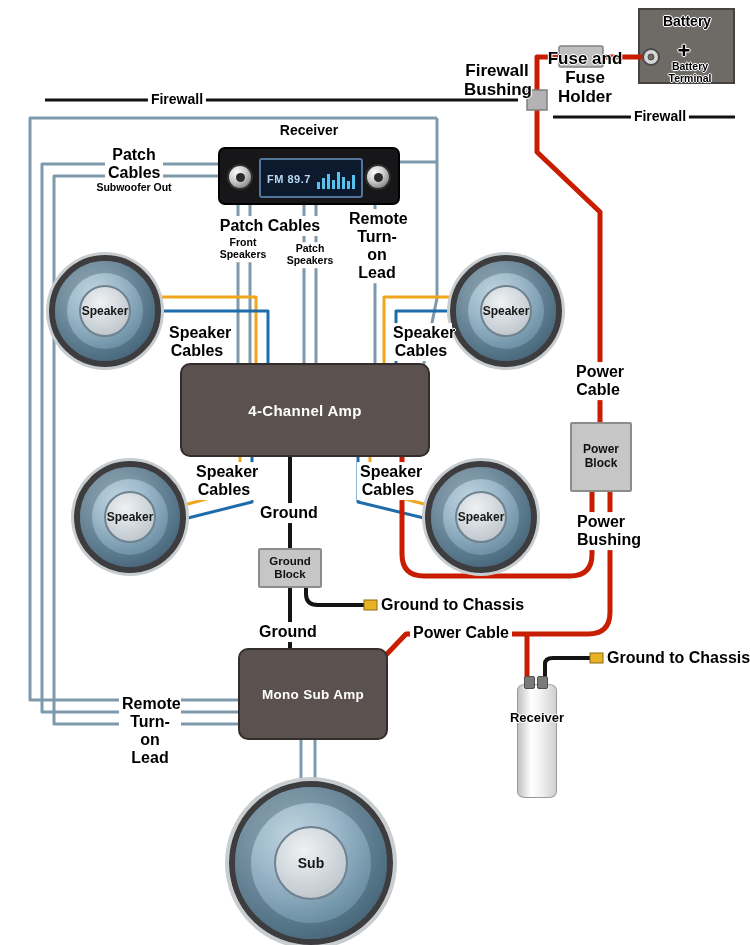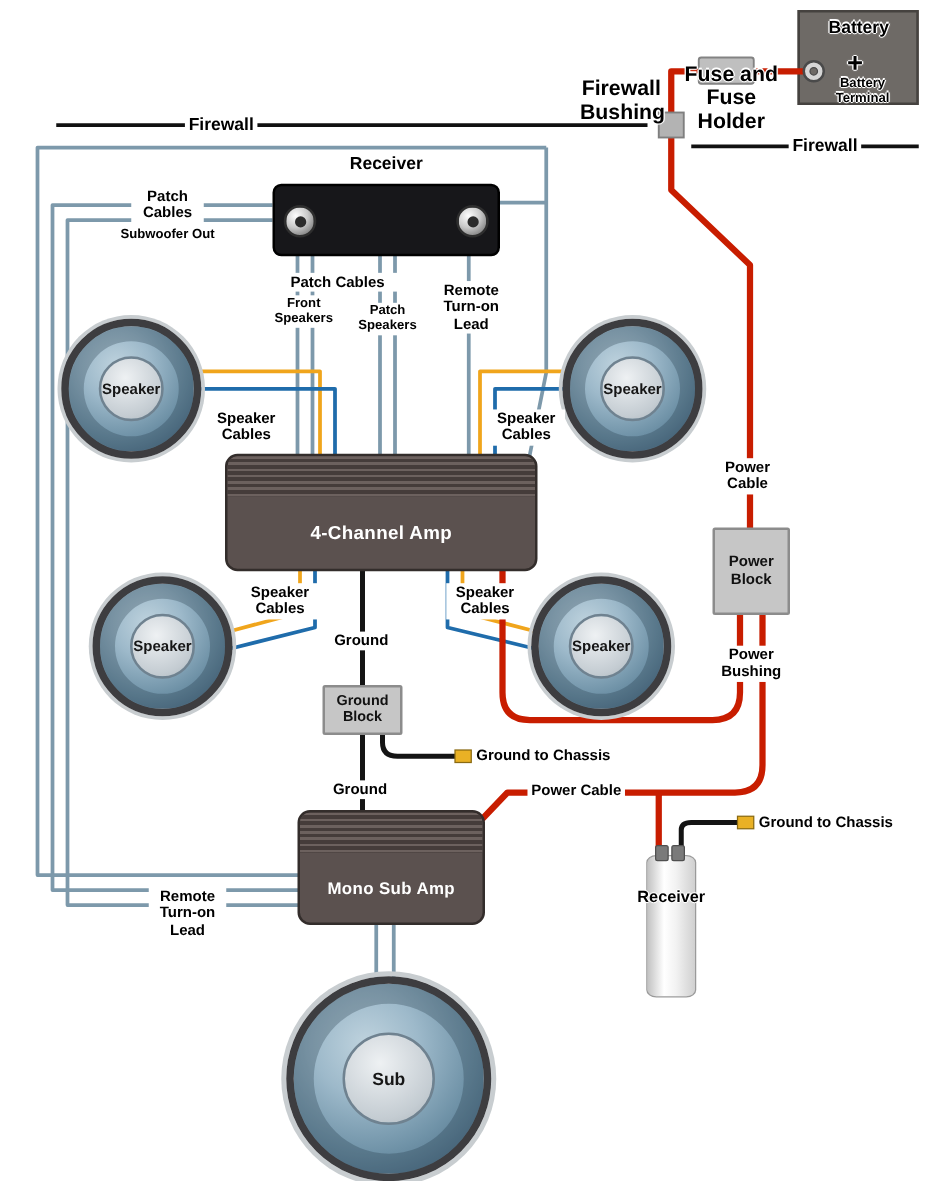--- a/index.html
+++ b/index.html
@@ -3,21 +3,21 @@
 <meta charset="utf-8">
 <style>
   * { margin:0; padding:0; box-sizing:border-box; }
   html,body { background:#fff; font-family:"Liberation Sans", sans-serif; }
   #stage { position:relative; width:750px; height:945px; background:#fff; overflow:hidden; }
 
   
   .under { position:absolute; z-index:0; }
   #wires { position:absolute; left:0; top:0; z-index:1; pointer-events:none; }
   .comp  { position:absolute; z-index:2; }
-  .lbl   { position:absolute; z-index:3; font-weight:bold; font-size:12px; line-height:1.12;
+  .lbl   { position:absolute; z-index:3; font-weight:bold; font-size:16px; line-height:1.12;
            color:#000; text-align:center; transform:translate(-50%,-50%);
            text-shadow:-1px 0 0 #fff,1px 0 0 #fff,0 -1px 0 #fff,0 1px 0 #fff,0 0 2px #fff; }
   .lbl.bg { background:#fff; padding:1px 3px; }
   .lbl.left { transform:translate(0,-50%); white-space:nowrap; }
   .small { font-size:10.5px; }
   .mid   { font-size:17px; }
 
   
   .battery { left:638px; top:8px; width:97px; height:76px; background:#6e6a66; border:2px solid #45423f; }
 
@@ -31,21 +31,21 @@
   .display { position:absolute; left:39px; top:9px; width:104px; height:40px; background:#0d1a2e;
              border:2px solid #53759c; border-radius:3px; }
   .freq { position:absolute; left:6px; top:13px; color:#b9d8f2; font-size:11px; font-weight:bold; letter-spacing:.5px; }
   .eq { position:absolute; right:6px; bottom:7px; display:flex; align-items:flex-end; gap:2px; }
   .eq i { display:block; width:3px; background:#57c1f0; }
   .eq i:nth-child(1){height:7px;} .eq i:nth-child(2){height:11px;} .eq i:nth-child(3){height:15px;}
   .eq i:nth-child(4){height:9px;} .eq i:nth-child(5){height:17px;} .eq i:nth-child(6){height:12px;}
   .eq i:nth-child(7){height:8px;} .eq i:nth-child(8){height:14px;}
 
   
-  .amp { background:#5b514f; border:2px solid #332d2b; border-radius:10px; display:flex; flex-direction:column; overflow:hidden; }
+  .amp { background:#5b514f; border:2px solid #332d2b; border-radius:10px; display:flex; flex-direction:row; overflow:hidden; }
   .amp-ridges { height:32px; background:repeating-linear-gradient(180deg,#6c615e 0 2px,#453c3a 2px 5px); }
   .amp-label { flex:1; display:flex; align-items:center; justify-content:center; color:#fff;
                font-weight:bold; font-size:15px; letter-spacing:.3px; }
   .amp-4ch  { left:180px; top:363px; width:250px; height:94px; }
   .amp-mono { left:238px; top:648px; width:150px; height:92px; }
   .amp-mono .amp-label { font-size:13.5px; }
 
   
   .block { background:#c6c6c6; border:2px solid #8c8c8c; border-radius:2px; display:flex;
            align-items:center; justify-content:center; text-align:center; font-weight:bold; color:#111; }
@@ -135,20 +135,33 @@
     <path d="M 610 488 V 612 Q 610 634 588 634 H 527 M 527 634 V 686 M 527 634 H 406 L 385 656" fill="none" stroke="#c81d00" stroke-width="5" stroke-linejoin="round"></path>
 
     <rect x="559" y="46" width="44" height="21" rx="2" fill="#bfbfbf" stroke="#838383" stroke-width="1.5"></rect>
     <rect x="527" y="90" width="20" height="20" fill="#b3b3b3" stroke="#7f7f7f" stroke-width="1.5"></rect>
     <circle cx="651" cy="57" r="8" fill="#d6d6d6" stroke="#4a4a4a" stroke-width="2"></circle>
     <circle cx="651" cy="57" r="3" fill="#6e6a66" stroke="#4a4a4a" stroke-width="1"></circle>
   </svg>
 
   <div class="comp receiver">
     <div class="knob kl"></div>
+    <div class="display">
+      <span class="freq">FM 89.7</span>
+      <span class="eq">
+          <i></i>
+          <i></i>
+          <i></i>
+          <i></i>
+          <i></i>
+          <i></i>
+          <i></i>
+          <i></i>
+        </span>
+    </div>
     <div class="knob kr"></div>
   </div>
 
   <div class="comp amp amp-4ch">
     <div class="amp-ridges"></div>
     <div class="amp-label">4-Channel Amp</div>
   </div>
   <div class="comp amp amp-mono">
     <div class="amp-ridges"></div>
     <div class="amp-label">Mono Sub Amp</div>

